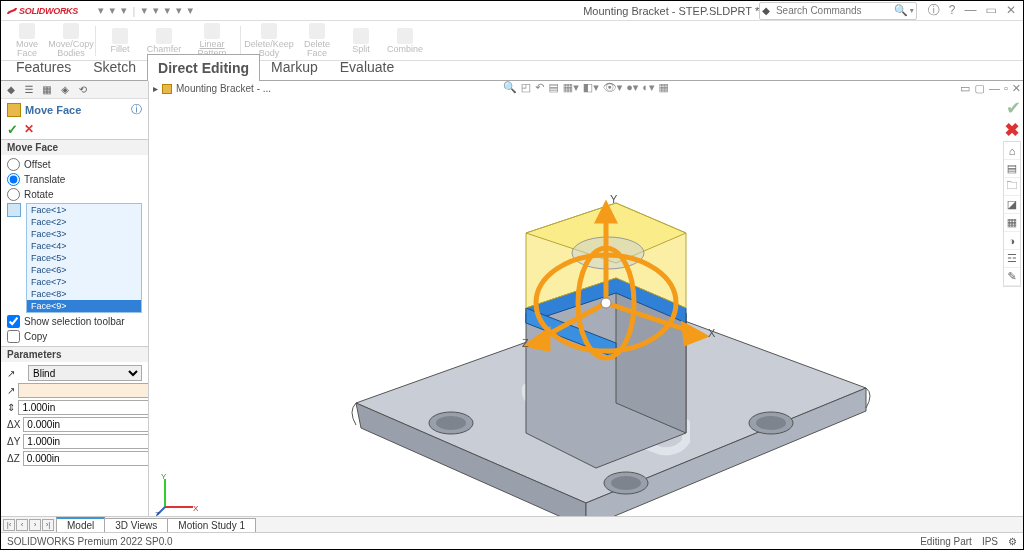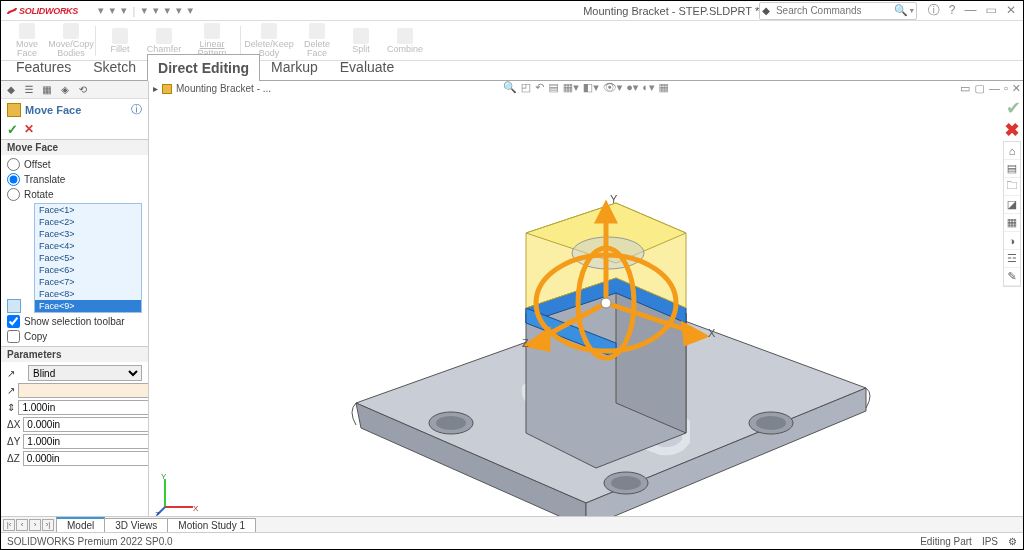--- a/index.html
+++ b/index.html
@@ -205,21 +205,21 @@
             <span>Offset</span>
           </label>
         <label class="radio">
             <input type="radio" checked="" style="">
             <span>Translate</span>
           </label>
         <label class="radio">
             <input type="radio" style="">
             <span>Rotate</span>
           </label>
-        <div style="display:flex;gap:13px;align-items:flex-end;">
+        <div style="display:flex;gap:5px;">
           <span style="width:14px;height:14px;background:#cfe6f7;border:1px solid #6aa6d6;"></span>
           <div class="face-list" style="flex:1;">
             <div>Face&lt;1&gt;</div>
             <div>Face&lt;2&gt;</div>
             <div>Face&lt;3&gt;</div>
             <div>Face&lt;4&gt;</div>
             <div>Face&lt;5&gt;</div>
             <div>Face&lt;6&gt;</div>
             <div>Face&lt;7&gt;</div>
             <div>Face&lt;8&gt;</div>

